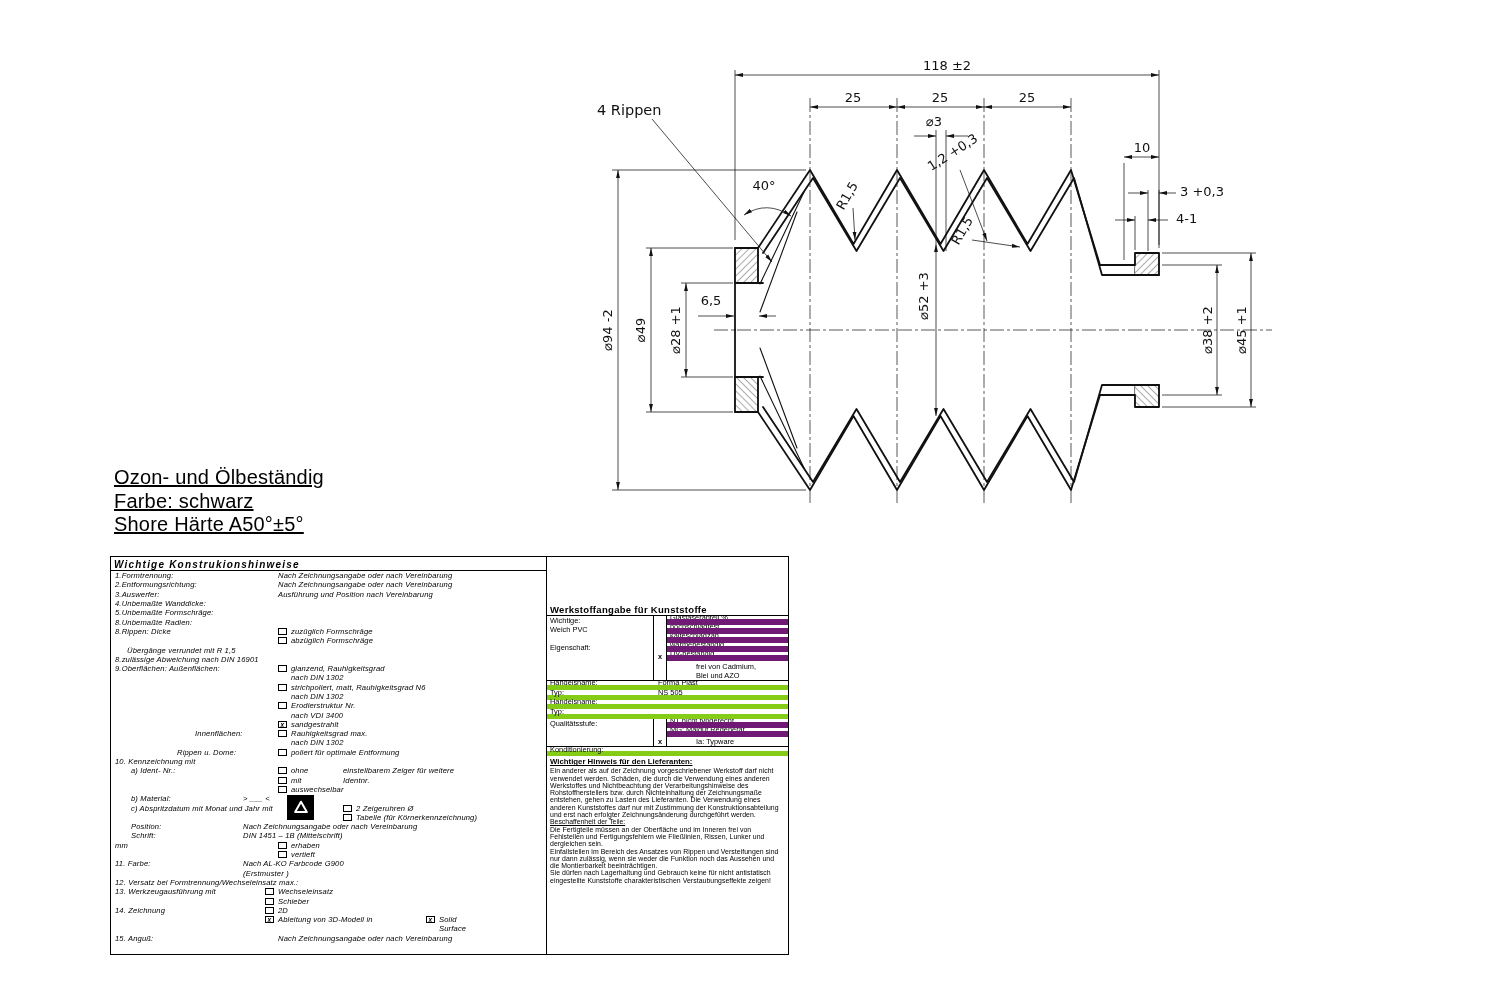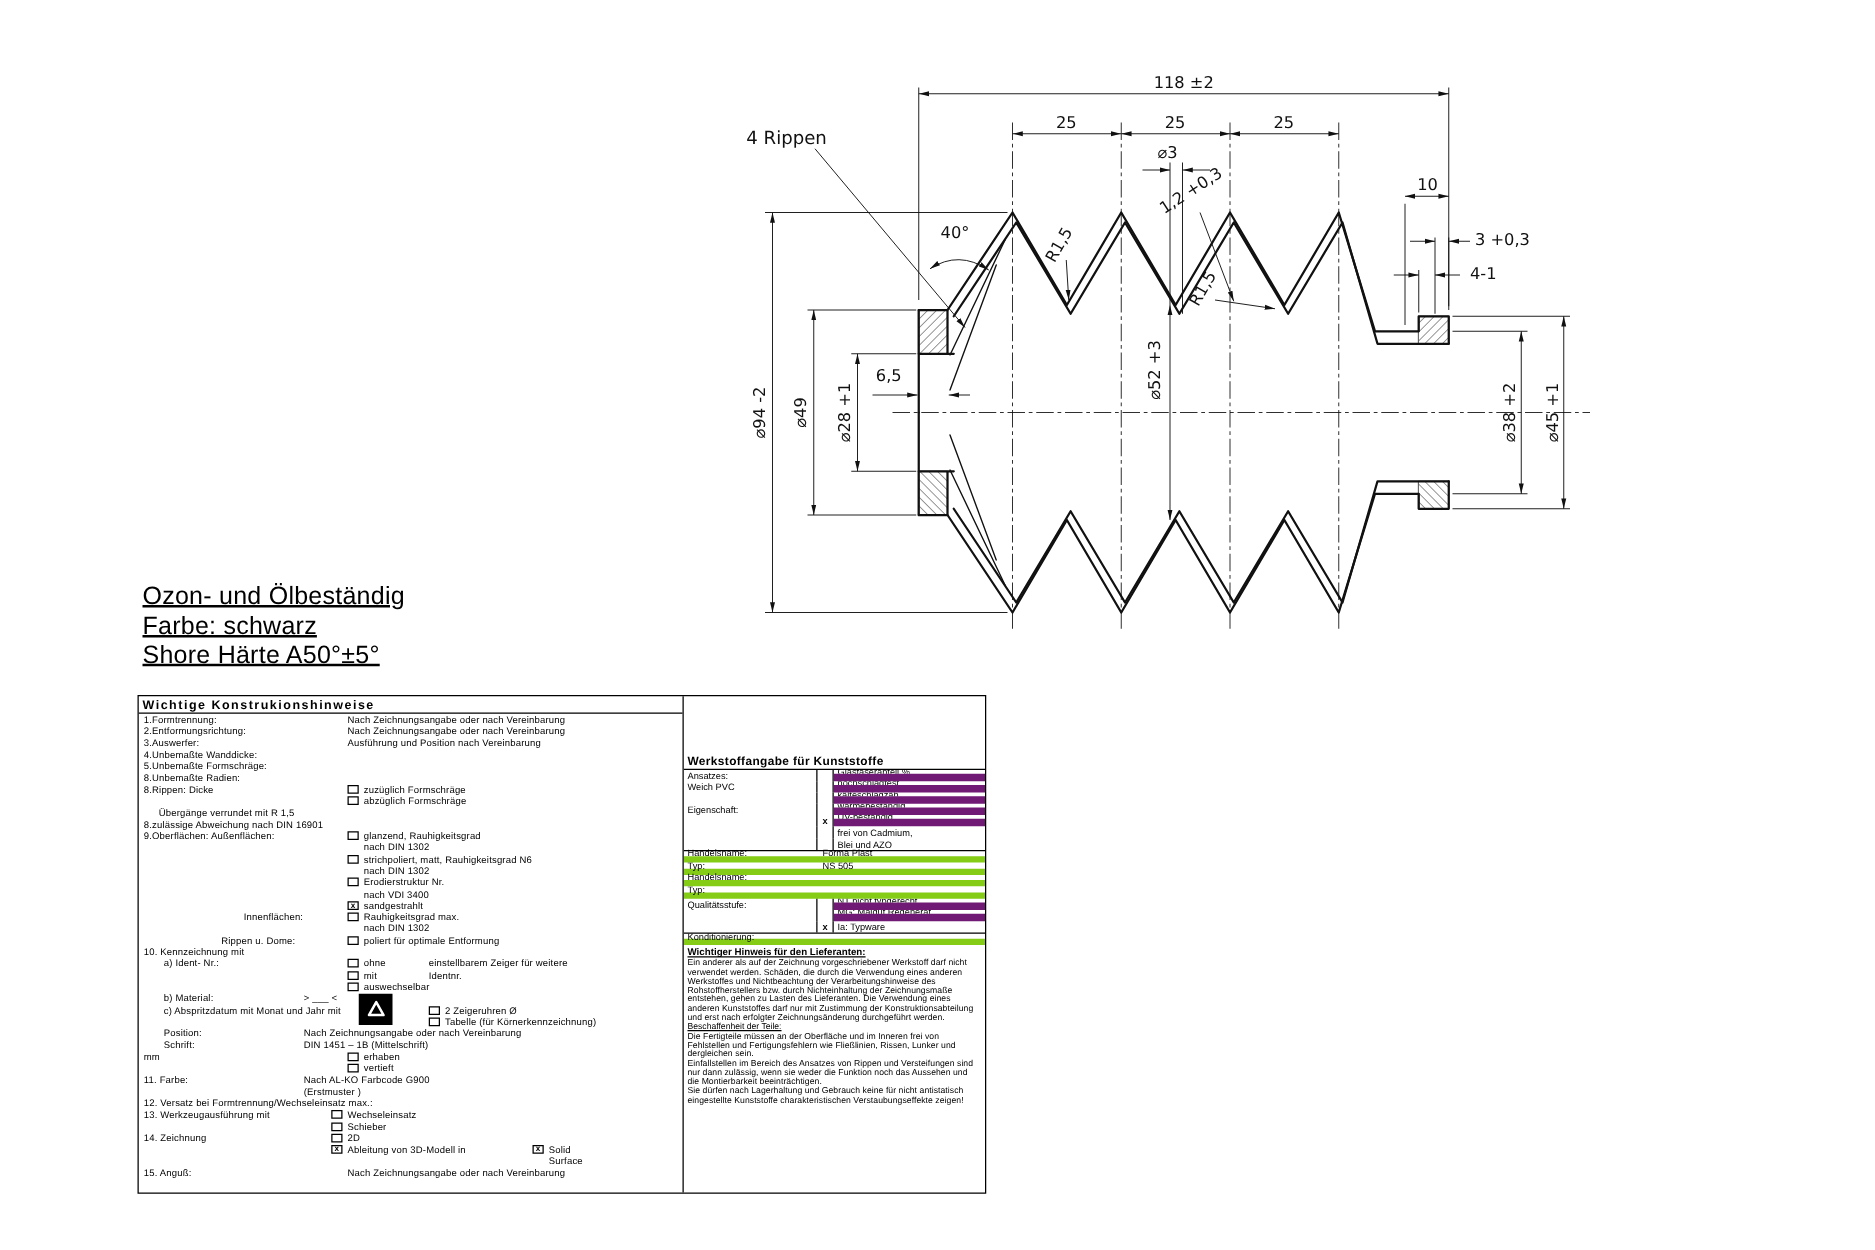--- a/index.html
+++ b/index.html
@@ -17,21 +17,21 @@
   .mid   { stroke:#111; stroke-width:1.1; fill:none; }
   .thin  { stroke:#111; stroke-width:0.75; fill:none; }
   .cl    { stroke:#111; stroke-width:0.7; fill:none; stroke-dasharray:14 3 3 3; }
   .hfill { fill:url(#hatch); stroke:#111; stroke-width:0.6; }
   .dtext { font-family:"DejaVu Sans", sans-serif; font-size:13px; fill:#111; }
   .dtext2{ font-family:"DejaVu Sans", sans-serif; font-size:14.5px; fill:#111; }
 
   
   .block { position:absolute; left:110px; top:556px; width:679px; height:399px;
            border:1.2px solid #000; display:flex; }
-  .pk { width:436px; border-right:1.2px solid #000; position:relative; }
+  .pk { width:436px; border-right:1.2px solid #000; position:relative;font-style:italic; }
   .pw { flex:1; overflow:hidden; }
 
   .k-title { font-size:10px; font-weight:bold; letter-spacing:1.2px; padding:2px 3px 1px;
              border-bottom:1px solid #000; height:14px; }
   .kr { display:flex; align-items:center; height:9.3px; font-size:7.6px; letter-spacing:.15px;
         white-space:nowrap; padding-left:4px; }
   .sp { display:inline-block; flex:none; }
   .w163{width:163px} .w128{width:128px} .w150{width:150px} .w228{width:228px}
   .w52{width:52px} .w148{width:148px} .w13{width:13px}
   .p12{padding-left:12px} .p16{padding-left:16px} .p62{padding-left:62px} .p80{padding-left:80px}
@@ -42,21 +42,21 @@
              display:flex; align-items:center; justify-content:center; }
 
   .w-title { font-size:9.5px; font-weight:bold; letter-spacing:.3px; padding:2px 3px;
              border-bottom:1.2px solid #000; height:14px;margin-top:45px; }
   .wg { display:grid; grid-template-columns:106px 14px 1fr; border-bottom:1.2px solid #000; }
   .wg > div { height:9.1px; font-size:7.4px; display:flex; align-items:center; padding-left:3px;
               white-space:nowrap; overflow:hidden; }
   .wgc { border-left:1px solid #000; border-right:1px solid #000; justify-content:center;
          padding-left:0 !important; font-weight:bold; }
   .wgv { border-bottom:6px solid #701a75; }
-  .nb  { border-bottom:none !important; }
+  .nb  { border-bottom:none !important;margin-left:26px; }
   .wr  { display:flex; align-items:center; height:9.5px; font-size:7.4px;
          border-bottom:5px solid #84cc16; padding-left:3px; white-space:nowrap; }
   .wrl { width:108px; flex:none; }
   .hin-t { font-size:7.8px; font-weight:bold; text-decoration:underline; padding:1px 3px; }
   .hp { font-size:6.9px; line-height:7.25px; padding:0 3px; letter-spacing:.05px; }
   .hp-sub { font-size:6.9px; line-height:7.6px; padding:0 3px; text-decoration:underline; }
 </style>
 </head>
 <body>
 
@@ -344,21 +344,21 @@
         <svg width="20" height="18" viewBox="0 0 20 20">
             <path d="M10 3 L16.5 14.5 H3.5 Z" fill="none" stroke="#fff" stroke-width="2.2" stroke-linejoin="round"></path>
           </svg>
       </span>
     </div>
 
     <div class="pw">
       <div class="w-title">Werkstoffangabe für Kunststoffe</div>
 
       <div class="wg">
-        <div>Ansatzes:</div>
+        <div>Wichtige:</div>
           <div class="wgc"></div>
           <div class="wgv">Glasfaseranteil %</div>
         <div>Weich PVC</div>
           <div class="wgc"></div>
           <div class="wgv">hochschlagfest</div>
         <div></div>
           <div class="wgc"></div>
           <div class="wgv">kälteschlagzäh</div>
         <div>Eigenschaft:</div>
           <div class="wgc"></div>

